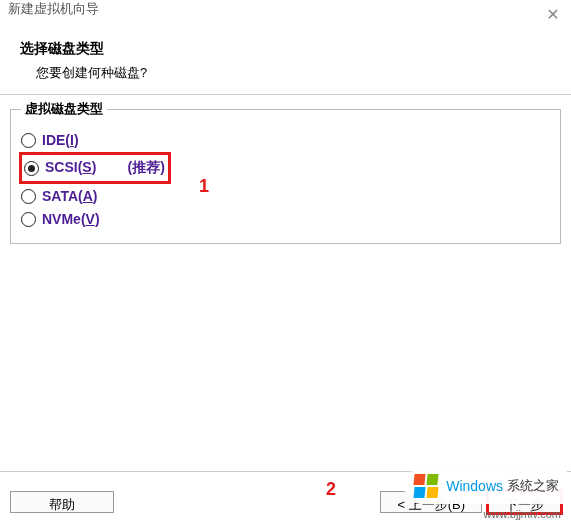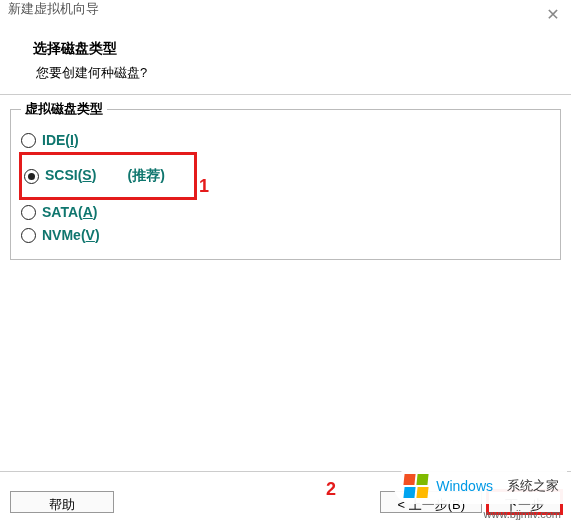--- a/index.html
+++ b/index.html
@@ -30,21 +30,21 @@
       width: 20px;
       text-align: center;
     }
     .header-section {
       padding: 10px 8px 12px 8px;
       border-bottom: 1px solid #ccc;
     }
     .header-title {
       font-weight: bold;
       font-size: 14px;
-      margin-left: 25px;
+      margin-left: 12px;
       margin-bottom: 6px;
       color: #000;
     }
     .header-subtitle {
       margin-left: 28px;
       font-size: 13px;
       color: #000;
     }
     .content-area {
       padding: 14px 10px;
@@ -63,26 +63,26 @@
       padding: 0 4px;
       font-size: 13px;
       color: #000;
     }
     .radio-row {
       display: flex;
       align-items: center;
       padding: 3px 2px;
       margin: 1px 0;
       font-size: 14px;
-      color: #0f766e;
+      color: #4c1d95;
     }
     .radio-row.highlighted {
       border: 3px solid #e41b1b;
-      padding: 12px 2px;
-      width: 178px;
+      padding: 4px 2px;
+      width: 152px;
     }
     .radio-circle {
       width: 15px;
       height: 15px;
       border: 1.5px solid #222;
       border-radius: 50%;
       margin-right: 6px;
       display: inline-flex;
       align-items: center;
       justify-content: center;
@@ -153,21 +153,21 @@
     .wm-icon .sq {
       position: absolute;
       width: 11px;
       height: 11px;
       transform: skewX(-6deg);
     }
     .wm-icon .a { background:#f25022; left:2px; top:2px; }
     .wm-icon .b { background:#7fba00; left:15px; top:2px; }
     .wm-icon .c { background:#00a4ef; left:2px; top:15px; }
     .wm-icon .d { background:#ffb900; left:15px; top:15px; }
-    .wm-win { color:#0099e5; font-weight:500; margin-right:14px; }
+    .wm-win { color:#0099e5; font-weight:500; margin-right:4px; }
     .wm-cn { color:#333; font-size:13px; }
     .wm-url { position:absolute; right:10px; bottom:4px; font-size:11px; color:#666; }
   </style>
 </head>
 <body>
 
 <div class="titlebar">
   <span>新建虚拟机向导</span>
   <span class="close-btn">✕</span>
 </div>

